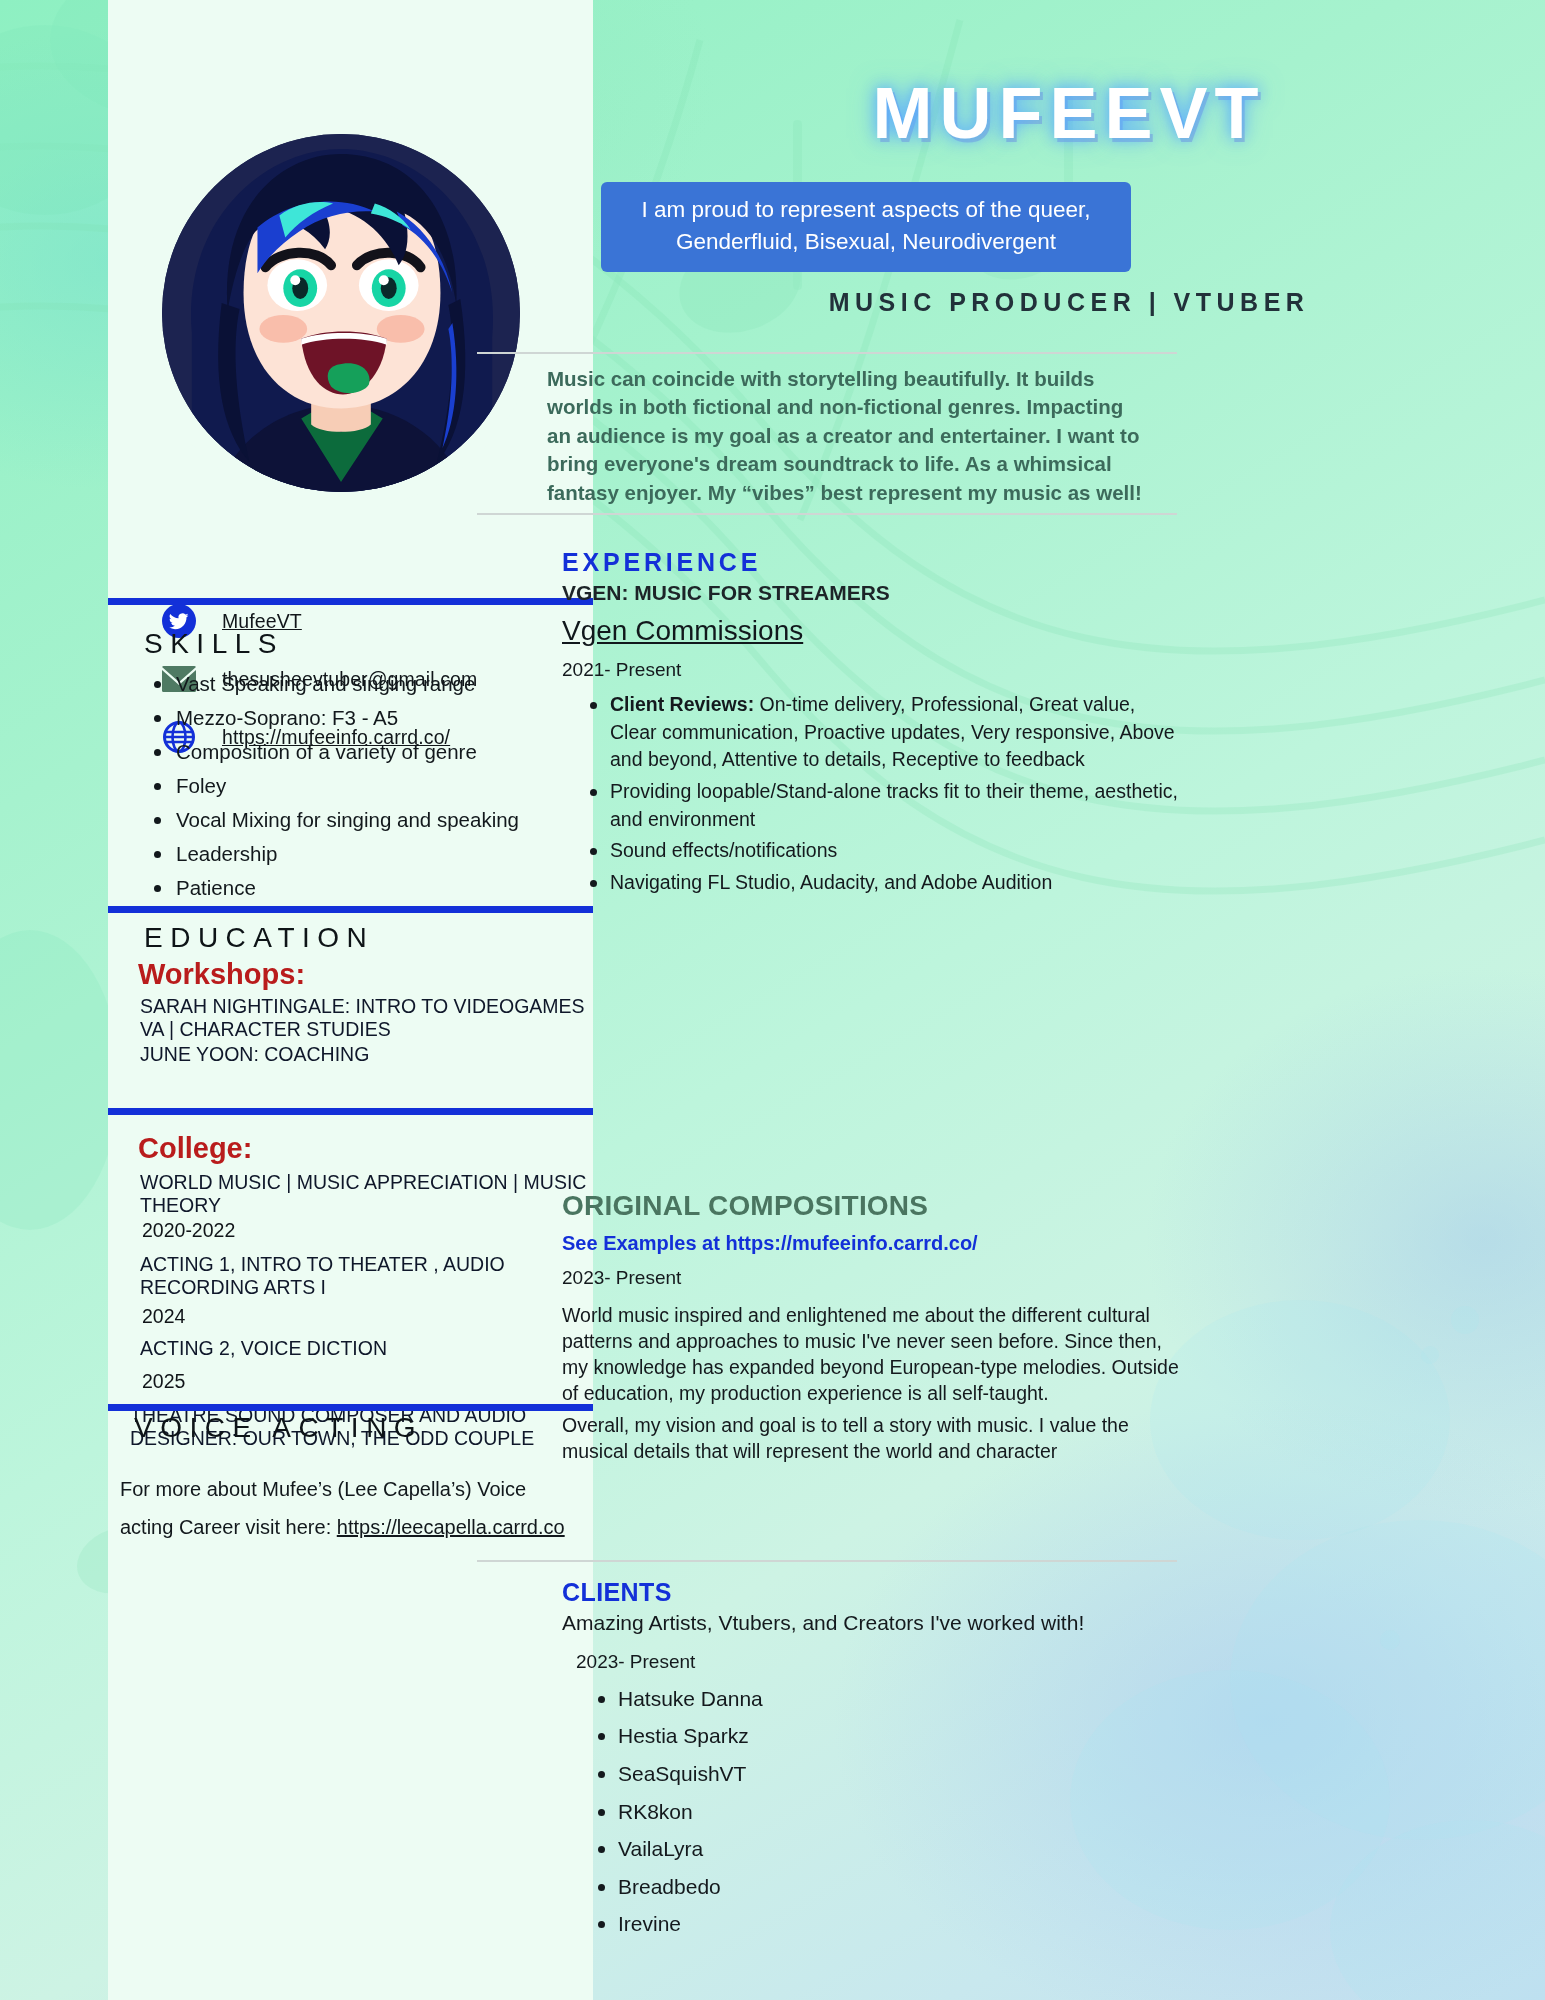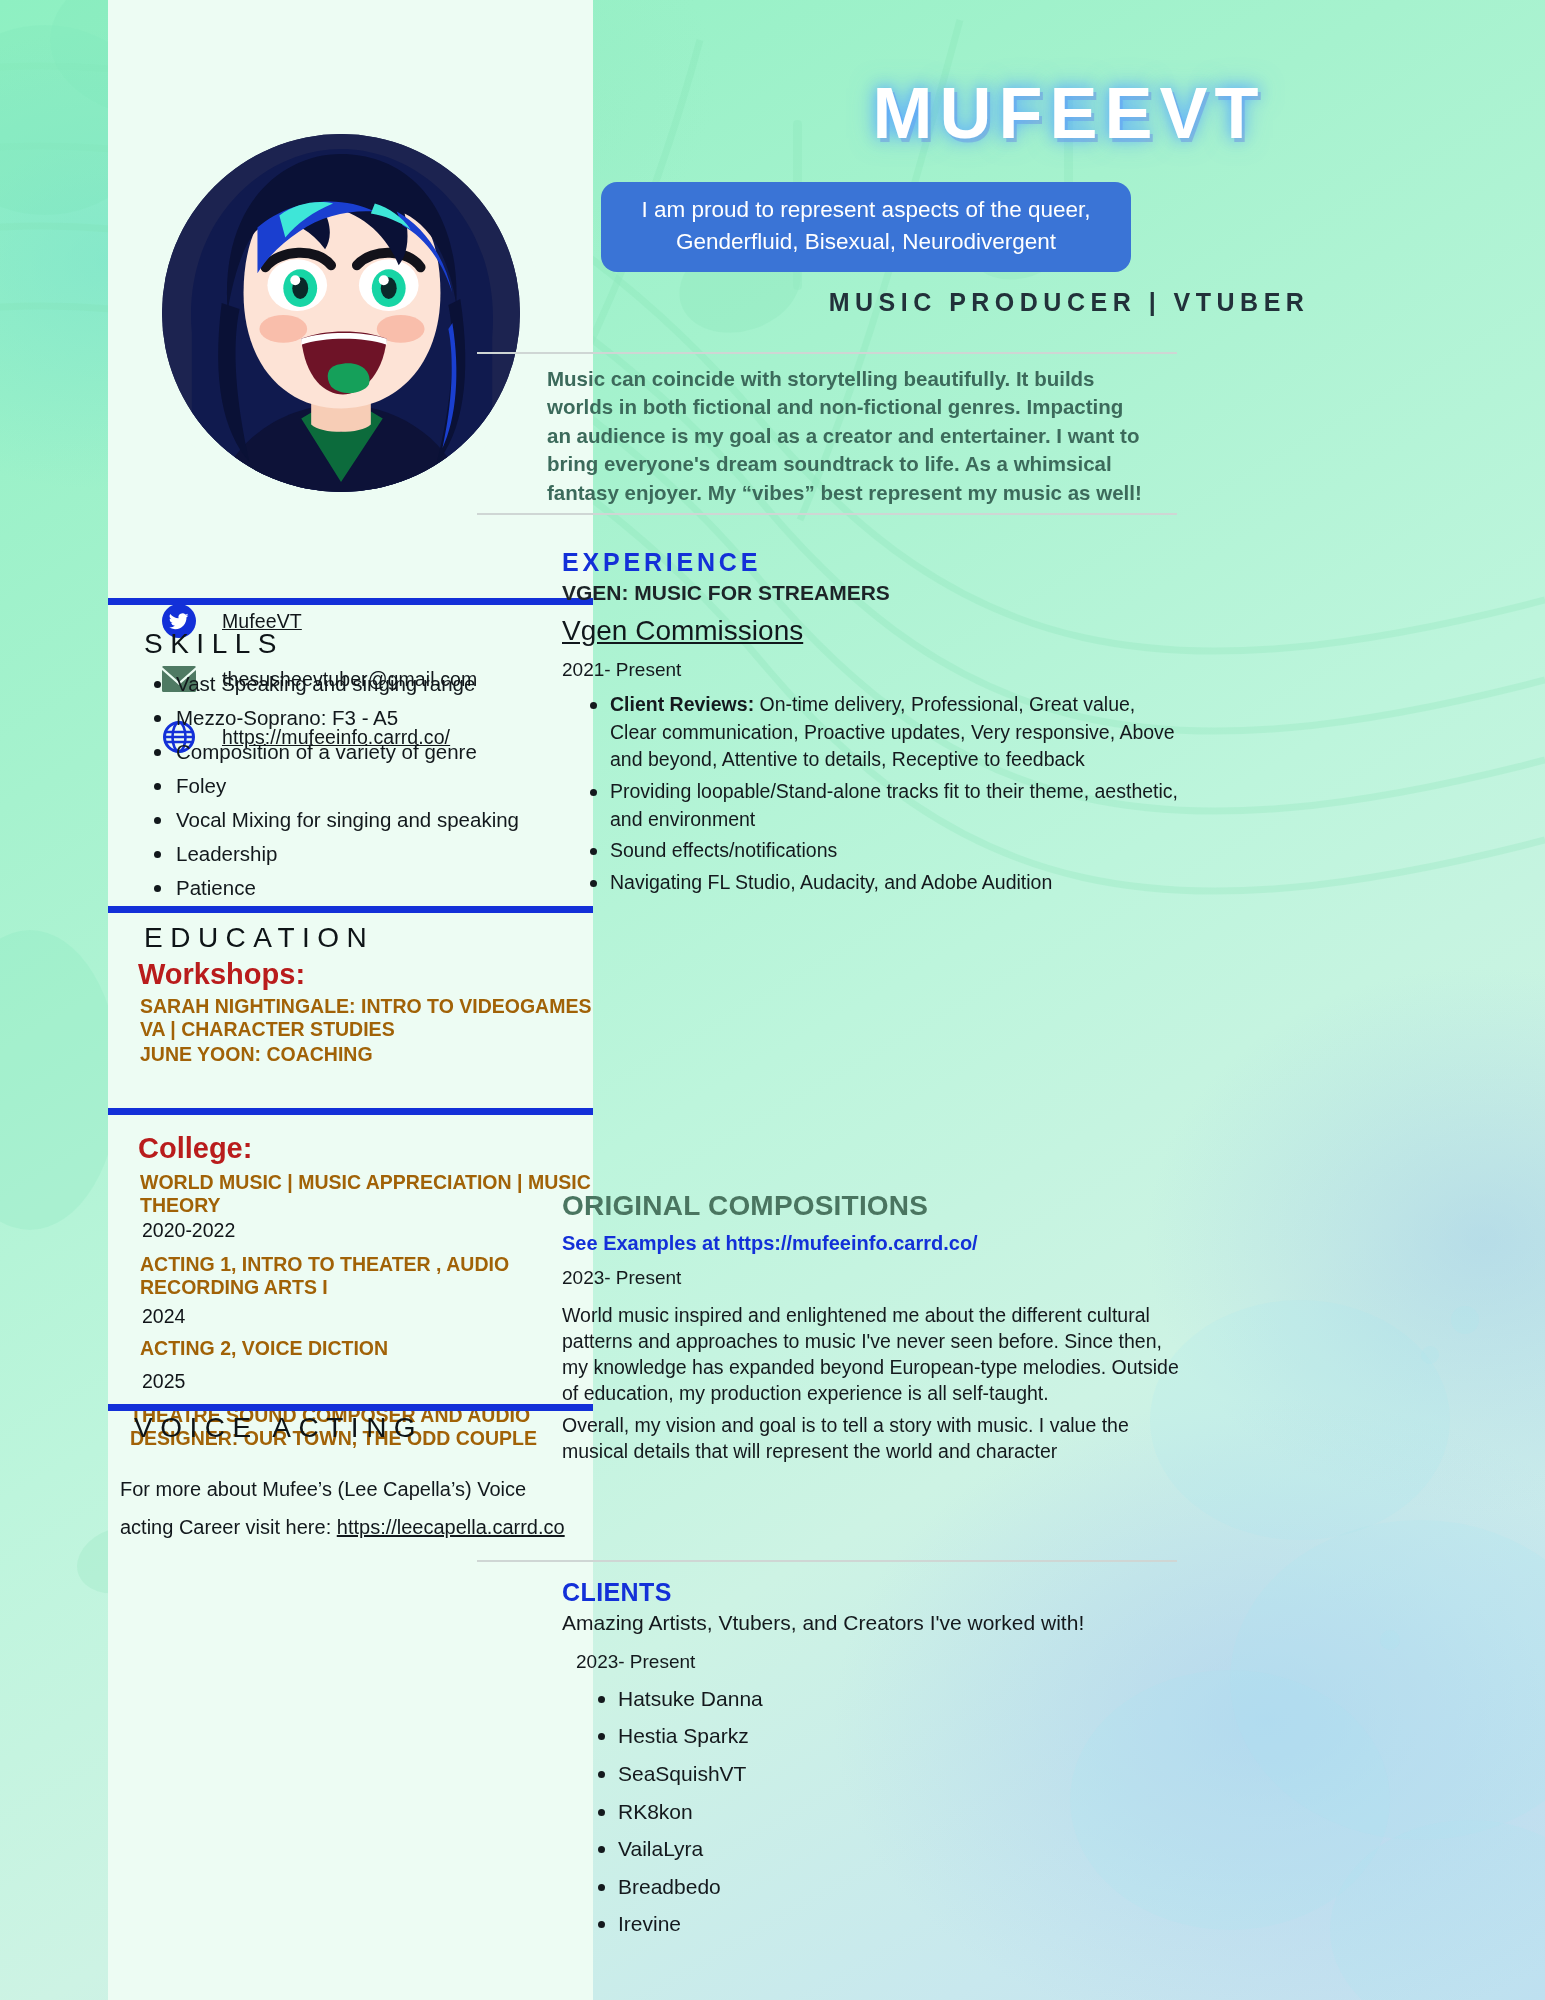--- a/index.html
+++ b/index.html
@@ -102,21 +102,21 @@
     margin-bottom: 6px;
   }
   .ul-skills li::before {
     content: "";
     position: absolute; left: 8px; top: 11px;
     width: 7px; height: 7px; border-radius: 50%;
     background: #12181c;
   }
 
   .edu-line {
-    font-size: 19.5px; font-weight: 700; color: #a16207;
+    font-size: 19.5px; font-weight: 400; color: #0f172a;
     line-height: 1.17; padding-left: 32px;
   }
   .edu-year {
     font-size: 19.5px; font-weight: 400; color: #101418;
     line-height: 1.35; padding-left: 34px;
   }
   .edu-line.flush { padding-left: 22px; }
 
   .va-body {
     font-size: 20px; color: #12181c; line-height: 1.9;
@@ -131,21 +131,21 @@
     font-size: 72px; font-weight: 800; color: #ffffff;
     letter-spacing: 7px;
     text-shadow:
       0 0 14px rgba(90,170,255,.95),
       0 0 26px rgba(90,170,255,.7),
       3px 4px 0 rgba(120,150,215,.55);
   }
   .tagline {
     position: absolute; left: 601px; top: 182px; width: 530px;
     background: #3a74d6;
-    border-radius: 16px;
+    border-radius: 6px;
     padding: 12px 20px 14px;
     color: #fff;
     font-size: 22.5px;
     line-height: 1.42;
     text-align: center;
   }
   .role {
     position: absolute; left: 593px; top: 288px; width: 952px;
     text-align: center;
     font-size: 25px; font-weight: 800; color: #22313a;

